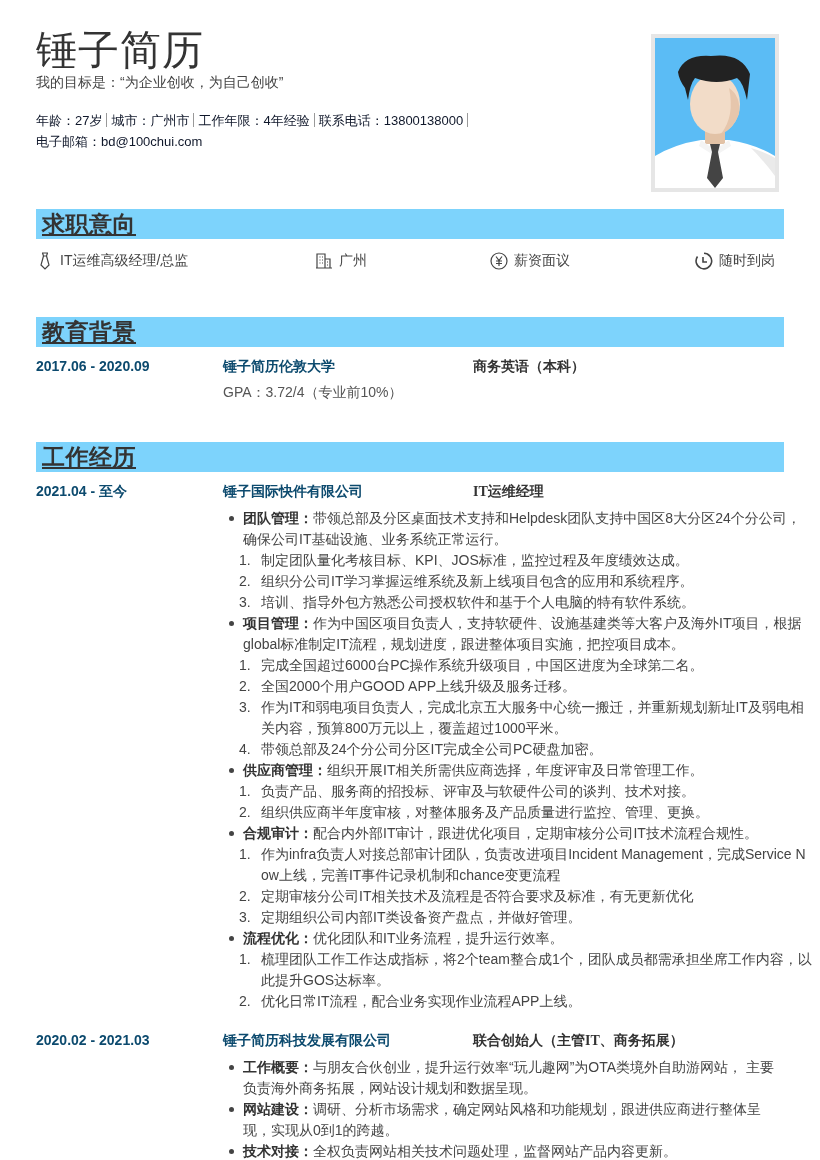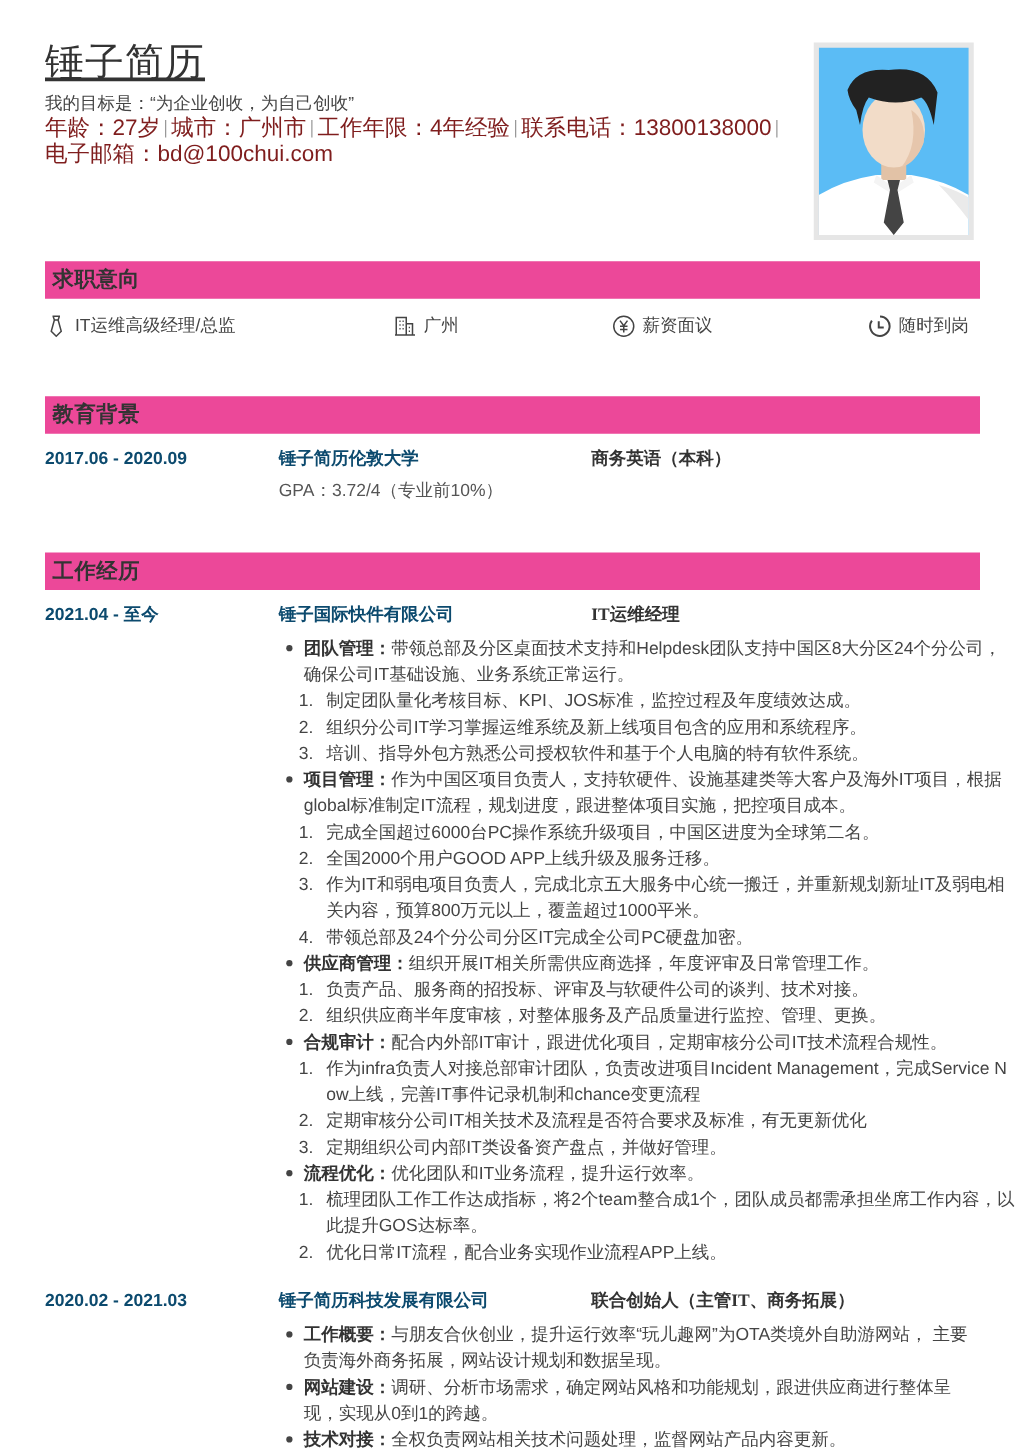--- a/index.html
+++ b/index.html
@@ -1,28 +1,28 @@
 <!DOCTYPE html>
 <html><head>
   <meta charset="utf-8">
   <style>
     * { box-sizing: border-box; margin: 0; padding: 0; }
     html, body { width: 820px; height: 1160px; background: #fff; overflow: hidden; }
     body { font-family: "Liberation Sans", "DejaVu Sans", sans-serif; color: #333; position: relative; }
 
     .header { position: absolute; left: 36px; top: 30px; width: 600px; }
-    .name { font-size: 31px; color: #333; font-weight: normal; line-height: 40px; letter-spacing: 1px; text-decoration: underline; }
+    .name { font-size: 41px; color: #333; font-weight: normal; line-height: 40px; letter-spacing: 1px; }
     .goal { font-size: 14px; color: #444; margin-top: 2px; line-height: 20px; }
-    .info { font-size: 18px; color: #7f1d1d; line-height: 21px; }
+    .info { margin-top: 18px; font-size: 13px; color: #0f172a; line-height: 21px; }
     .info .sep { display: inline-block; width: 1px; height: 14px; background: #999; vertical-align: -2px; margin: 0 4px; }
 
     .photo { position: absolute; left: 651px; top: 34px; width: 128px; height: 158px; background: #e6e6e6; padding: 4px; }
     .photo svg { width: 120px; height: 150px; display: block; }
 
-    .section-title { position: absolute; left: 36px; width: 748px; height: 30px; background: #ec4899; font-size: 17px; font-weight: bold; color: #333; line-height: 30px; padding-left: 6px; letter-spacing: 0.5px; }
+    .section-title { position: absolute; left: 36px; width: 748px; height: 30px; background: #7dd3fc; font-size: 23px; font-weight: bold; color: #333; line-height: 30px; padding-left: 6px; letter-spacing: 0.5px; text-decoration: underline; }
 
     .intent { position: absolute; top: 252px; left: 36px; width: 748px; height: 22px; font-size: 14px; color: #444; }
     .intent-item { position: absolute; top: 0; display: flex; align-items: center; gap: 6px; }
     .intent-item svg { width: 18px; height: 18px; }
 
     .row { position: absolute; left: 36px; width: 748px; font-size: 14px; }
     .date { position: absolute; left: 0; font-weight: bold; color: #0c4a6e; }
     .org { position: absolute; left: 187px; font-weight: bold; color: #0c4a6e; }
     .role { position: absolute; left: 437px; font-weight: bold; color: #333; font-family: Liberation Serif, serif; }
     .sub { position: absolute; left: 187px; color: #555; }

